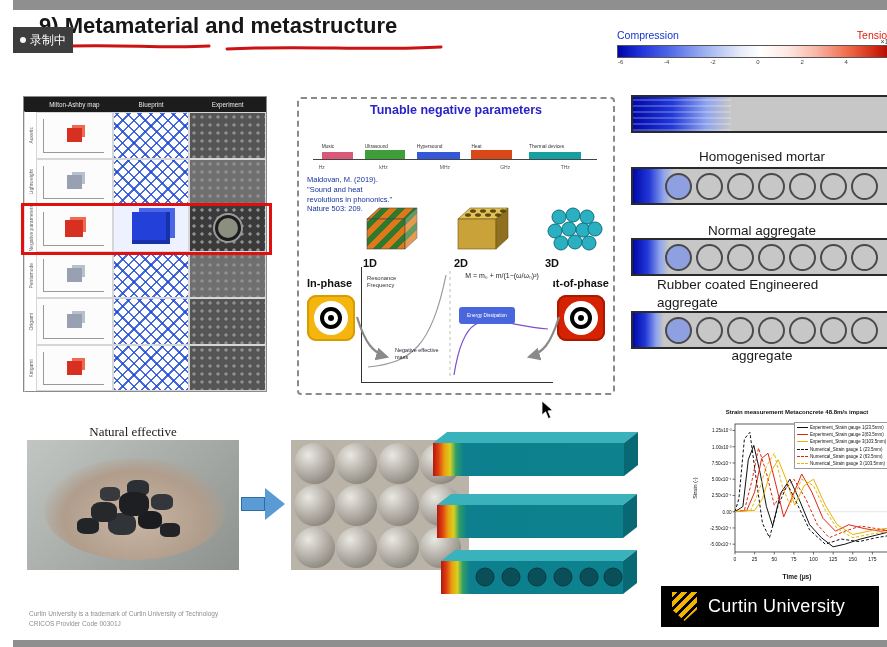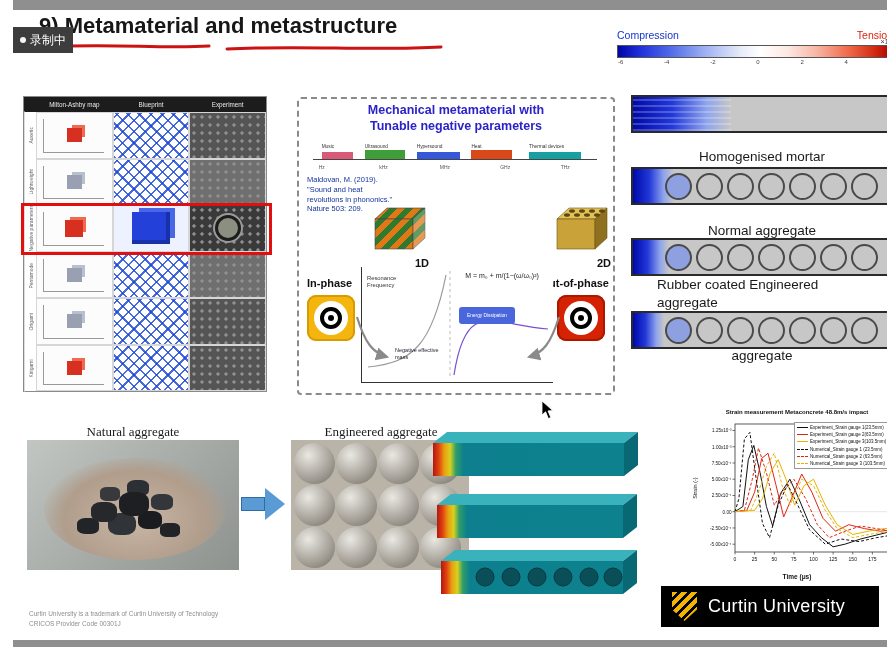--- a/index.html
+++ b/index.html
@@ -65,21 +65,21 @@
         border-radius:4px;background:#fff;}
   .cf-title{position:absolute;top:4px;left:0;width:100%;text-align:center;font-size:12.5px;font-weight:bold;
             color:#2b23c8;line-height:1.25;}
   .cf-tl{position:absolute;left:14px;top:39px;width:288px;height:32px;}
   .cf-tl::before{content:'';position:absolute;left:0;right:4px;bottom:10px;border-bottom:1.2px solid #444;}
   .tl-seg{position:absolute;bottom:11px;}
   .tl-seg-label{position:absolute;bottom:21px;font-size:4.8px;color:#333;white-space:nowrap;}
   .tl-tick{position:absolute;bottom:0;font-size:5px;color:#555;}
   .cf-cite{position:absolute;left:8px;top:76px;width:90px;font-size:7.5px;color:#15339e;line-height:1.3;}
   .cf-cubes{position:absolute;left:64px;top:104px;width:248px;display:flex;justify-content:space-between;}
-  .cube-wrap{width:66px;text-align:right;}
+  .cube-wrap{width:66px;text-align:left;}
   .cube-wrap .dim{font-size:11px;font-weight:bold;margin-top:2px;color:#111;}
   .cf-label-in{position:absolute;left:8px;top:178px;font-size:11px;font-weight:bold;}
   .cf-label-out{position:absolute;right:4px;top:178px;font-size:11px;font-weight:bold;}
   .inphase-icon{position:absolute;left:8px;top:196px;width:48px;height:46px;background:#f4b60e;border-radius:9px;
                 display:flex;align-items:center;justify-content:center;box-shadow:inset 0 0 0 2px #d89c00;}
   .outphase-icon{position:absolute;right:8px;top:196px;width:48px;height:46px;background:#d42202;border-radius:9px;
                 display:flex;align-items:center;justify-content:center;box-shadow:inset 0 0 0 2px #aa1800;}
   .icon-disc{width:34px;height:34px;background:#fff;border-radius:50%;display:flex;align-items:center;justify-content:center;}
   .icon-donut{width:22px;height:22px;border:4px solid #000;border-radius:50%;position:relative;}
   .icon-donut::after{content:'';position:absolute;inset:4px;background:#000;border-radius:50%;}
@@ -245,21 +245,20 @@
           </div>
           <div class="m-cell cell-bp r6"></div>
           <div class="m-cell cell-sem r6"></div>
         </div>
       </div>
     <div class="m-highlight"></div>
   </div>
 
   <div class="cfig">
     <div class="cf-title">
-      <div>Mechanical metamaterial with</div>
       <div>Tunable negative parameters</div>
     </div>
     <div class="cf-tl" id="cf-tl">
         <div class="tl-seg" style="left: 3%; width: 11%; height: 7px; background: rgb(216, 90, 120);"></div>
         <div class="tl-seg-label" style="left: 3%;">Music</div>
         <div class="tl-seg" style="left: 18%; width: 14%; height: 9px; background: rgb(63, 158, 58);"></div>
         <div class="tl-seg-label" style="left: 18%;">Ultrasound</div>
         <div class="tl-seg" style="left: 36%; width: 15%; height: 7px; background: rgb(53, 88, 216);"></div>
         <div class="tl-seg-label" style="left: 36%;">Hypersound</div>
         <div class="tl-seg" style="left: 55%; width: 14%; height: 9px; background: rgb(216, 72, 24);"></div>
@@ -307,20 +306,37 @@
             <ellipse cx="34" cy="12" rx="3" ry="1.8"></ellipse>
               <ellipse cx="44" cy="12" rx="3" ry="1.8"></ellipse>
             <ellipse cx="19" cy="8" rx="3" ry="1.8"></ellipse>
               <ellipse cx="29" cy="8" rx="3" ry="1.8"></ellipse>
             <ellipse cx="39" cy="8" rx="3" ry="1.8"></ellipse>
               <ellipse cx="49" cy="8" rx="3" ry="1.8"></ellipse>
           </g>
         </svg>
         <div class="dim">2D</div>
       </div>
+      <div class="cube-wrap">
+        <svg width="58" height="48">
+          <g fill="#2ab0c0" stroke="#0e7080" stroke-width="1">
+            <circle cx="14" cy="14" r="7"></circle>
+              <circle cx="28" cy="12" r="7"></circle>
+              <circle cx="42" cy="14" r="7"></circle>
+            <circle cx="10" cy="28" r="7"></circle>
+              <circle cx="24" cy="26" r="7"></circle>
+              <circle cx="38" cy="27" r="7"></circle>
+              <circle cx="50" cy="26" r="7"></circle>
+            <circle cx="16" cy="40" r="7"></circle>
+              <circle cx="30" cy="39" r="7"></circle>
+              <circle cx="44" cy="40" r="7"></circle>
+          </g>
+        </svg>
+        <div class="dim">3D</div>
+      </div>
     </div>
 
     <div class="cf-label-in">In-phase</div>
     <div class="cf-label-out">Out-of-phase</div>
     <div class="inphase-icon">
       <div class="icon-disc">
           <div class="icon-donut"></div>
         </div>
     </div>
     <div class="outphase-icon">
@@ -401,30 +417,29 @@
         <div class="circ"></div>
         <div class="circ"></div>
         <div class="circ"></div>
         <div class="circ"></div>
       </div>
   </div>
   <div class="strip-label" style="top:347px">
       <div>aggregate</div>
   </div>
 
-  <div class="photo-caption" style="left:30px;top:424px;width:180px">Natural aggregate</div>
+  <div class="photo-caption" style="left:30px;top:424px;width:180px">Natural effective</div>
   <div class="photo1">
     <div class="hand"></div>
     <div class="rocks"></div>
   </div>
   <div class="big-arrow">
     <div class="arrow-shaft"></div>
       <div class="arrow-head"></div>
   </div>
-  <div class="photo-caption" style="left:270px;top:424px;width:196px">Engineered aggregate</div>
   <div class="photo2" id="spheres">
       <div class="sphere"></div>
       <div class="sphere"></div>
       <div class="sphere"></div>
       <div class="sphere"></div>
       <div class="sphere"></div>
       <div class="sphere"></div>
       <div class="sphere"></div>
       <div class="sphere"></div>
       <div class="sphere"></div>

